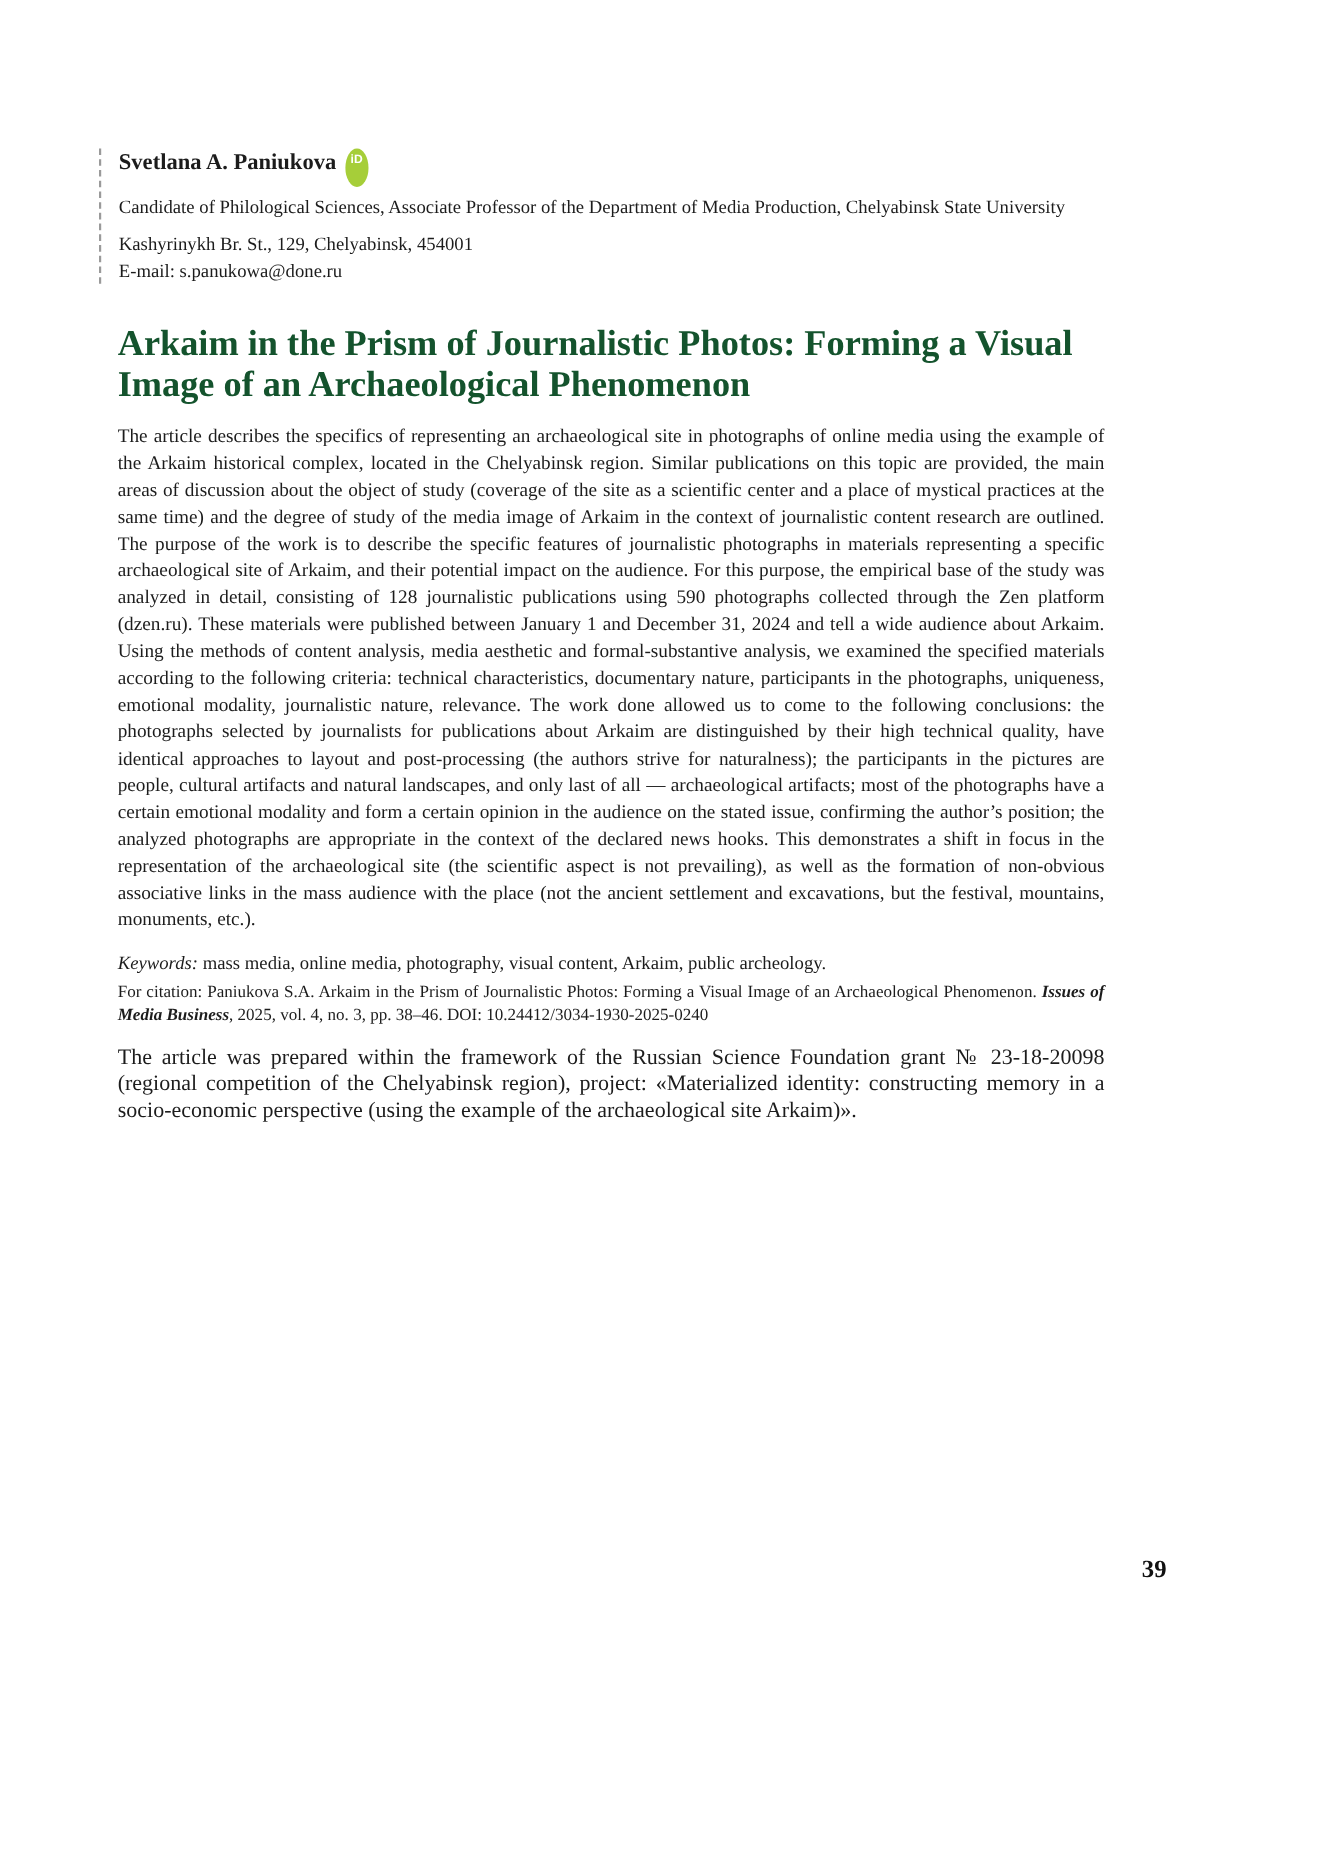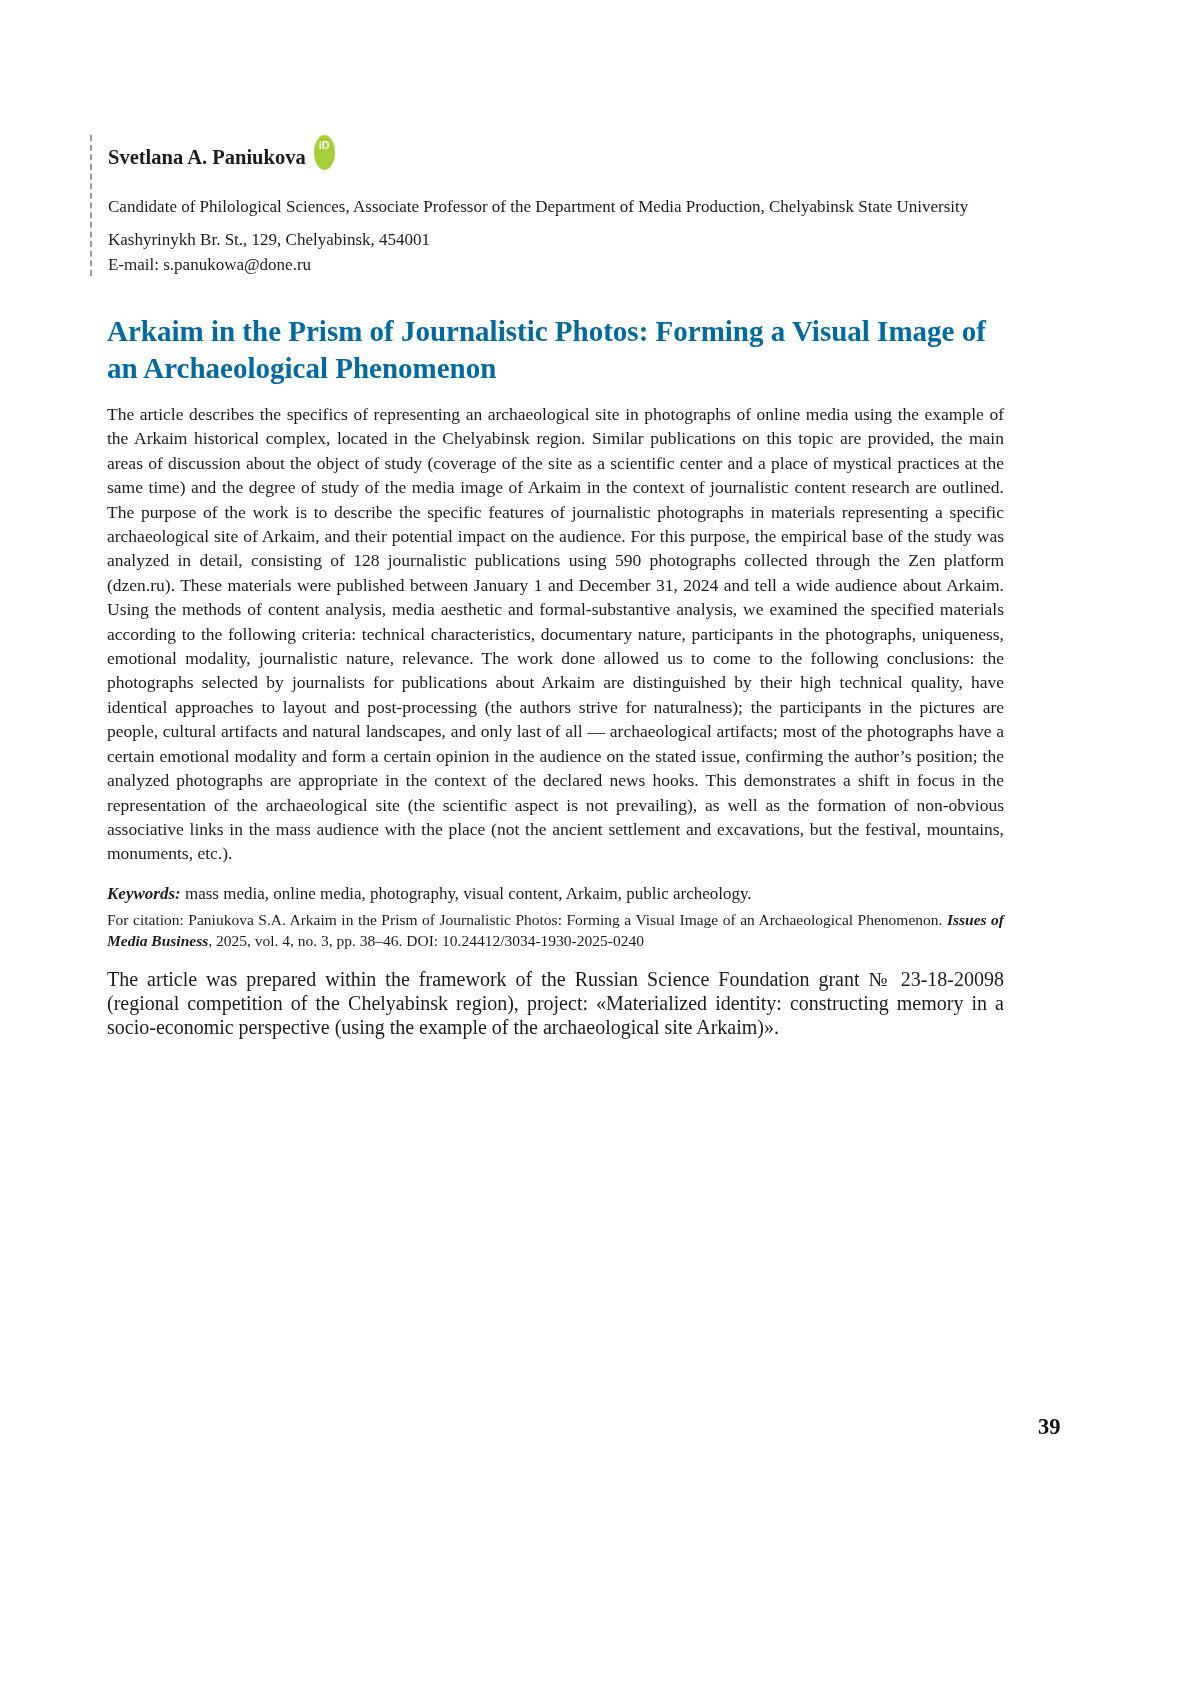--- a/index.html
+++ b/index.html
@@ -19,21 +19,21 @@
     width: 897px;
   }
   .author-block {
     margin-top: 135px;
     margin-left: -17px;
     padding-left: 16px;
     border-left: 2px dashed #9a9a9a;
   }
   .author-name-row {
     display: flex;
-    align-items: flex-end;
+    align-items: flex-start;
     gap: 8px;
   }
   .author-name {
     font-size: 20.5px;
     font-weight: bold;
     line-height: 26px;
   }
   .orcid-icon {
     display: inline-block;
     width: 21px;
@@ -45,44 +45,44 @@
     font-size: 11px;
     font-weight: bold;
     text-align: center;
     line-height: 21px;
     cursor: pointer;
   }
   .author-line {
     font-size: 17px;
     line-height: 23px;
   }
-  .author-affiliation { margin-top: 25px; }
+  .author-affiliation { margin-top: 7px; }
   .author-address { margin-top: 10px; }
   .author-email { margin-top: 2px; }
 
   .article-title {
     margin-top: 37px;
-    font-size: 29px;
+    font-size: 33px;
     font-weight: bold;
     line-height: 37px;
-    color: #0369a1;
+    color: #14532d;
   }
   .abstract {
     margin-top: 15px;
     font-size: 17.5px;
     line-height: 24.4px;
     text-align: justify;
   }
   .keywords {
     margin-top: 16px;
     font-size: 17px;
     line-height: 23px;
   }
   .keywords .kw-label {
-    font-weight: bold;
+    font-weight: normal;
     font-style: italic;
   }
   .jel-line {
     margin-top: 16px;
     font-size: 17px;
     line-height: 23px;
   }
   .citation {
     margin-top: 4px;
     font-size: 15.5px;

